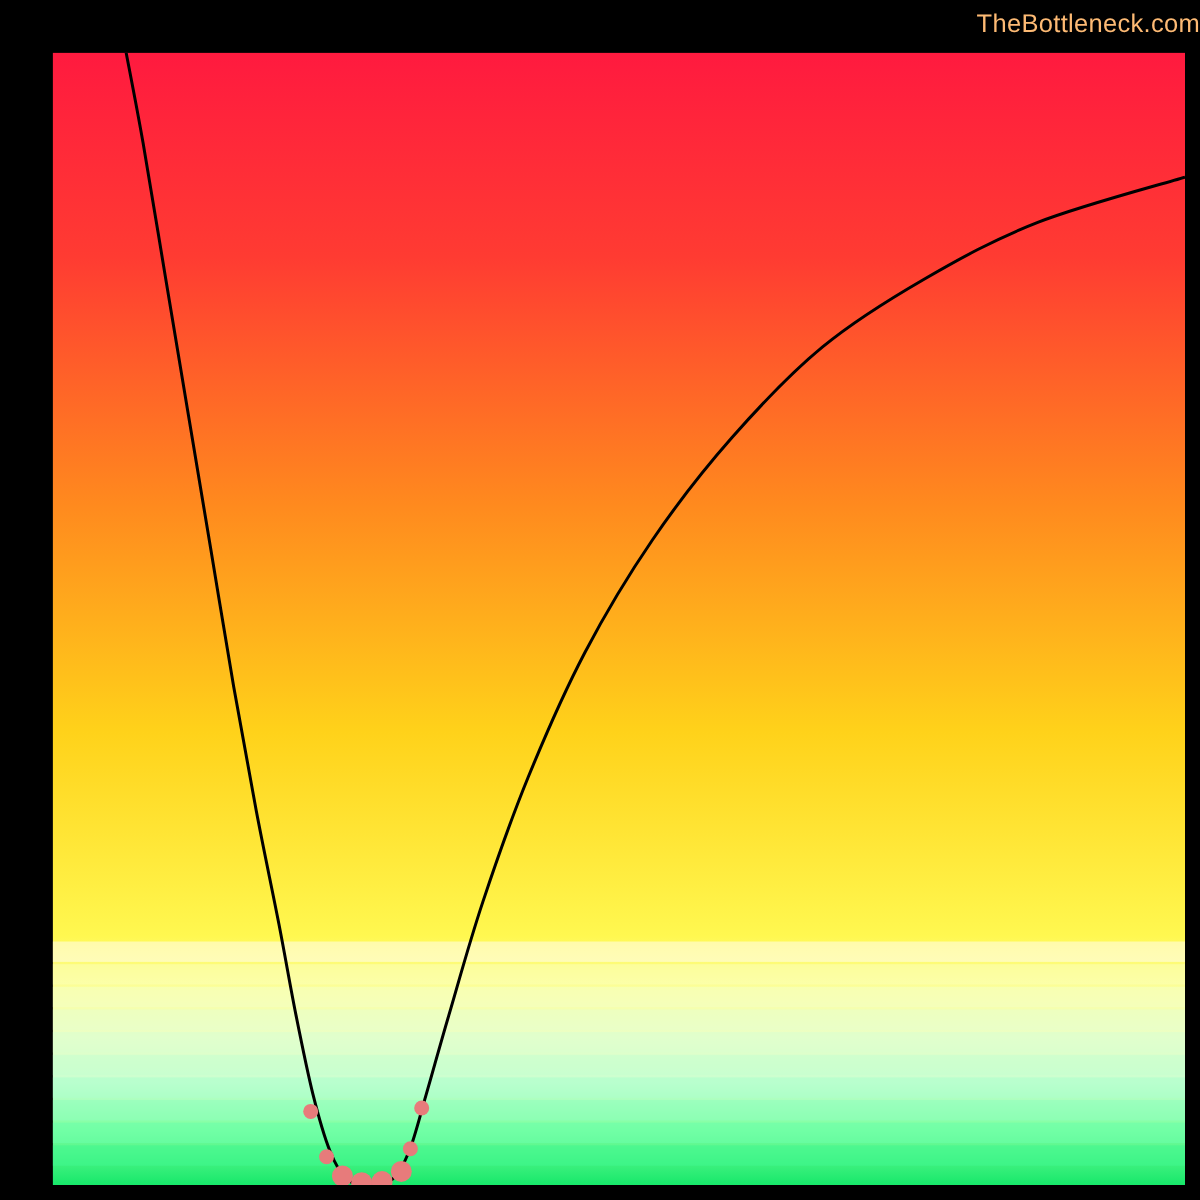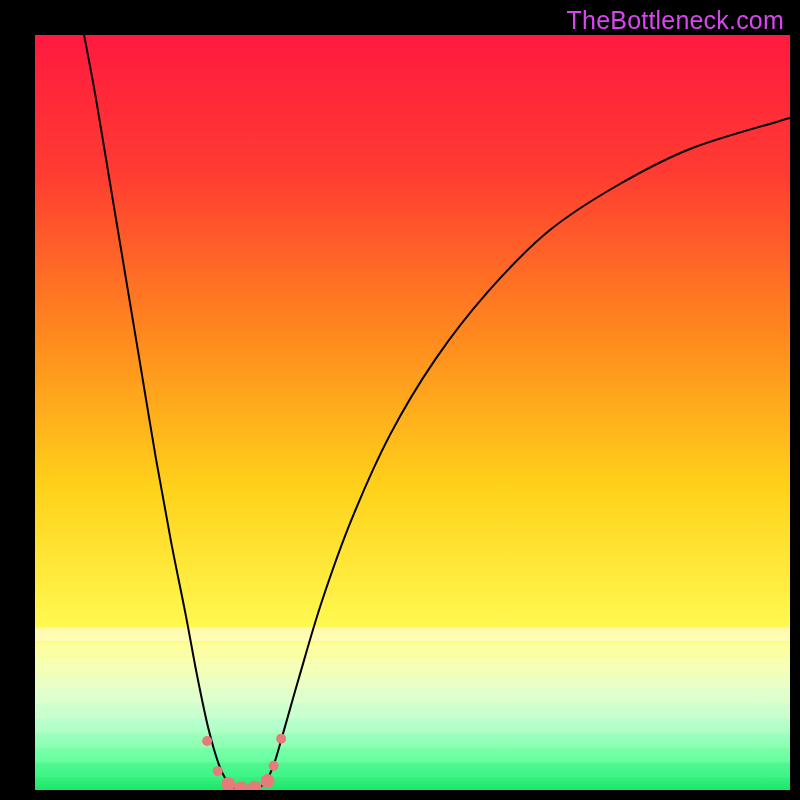--- a/index.html
+++ b/index.html
@@ -23,23 +23,23 @@
     position: absolute;
     left: 35px;
     top: 35px;
     width: 755px;
     height: 755px;
     overflow: hidden;
   }
   .watermark {
     position: absolute;
     top: 6px;
-    right: 16px;
-    color: #d946ef;
-    font-size: 25px;
+    right: 0;
+    color: #fdba74;
+    font-size: 17px;
     font-weight: 400;
     letter-spacing: 0.2px;
     z-index: 10;
   }
   svg { display: block; }
 </style>
 </head>
 <body>
 
 <div class="frame">

